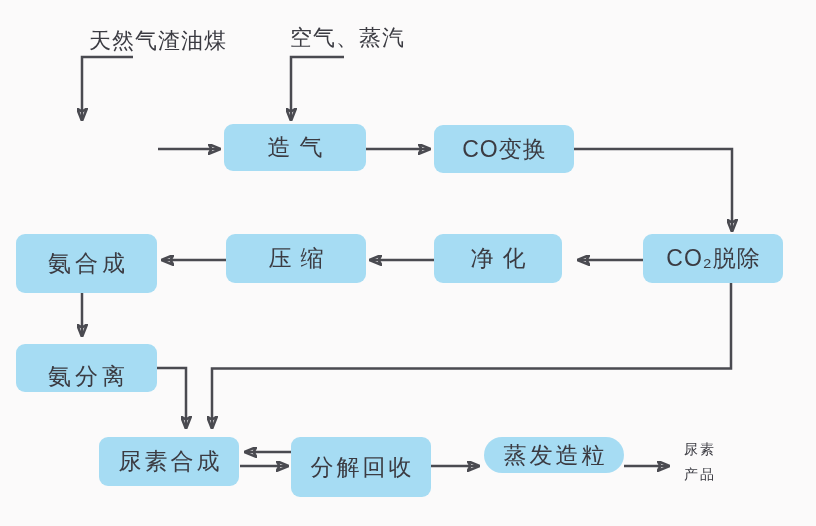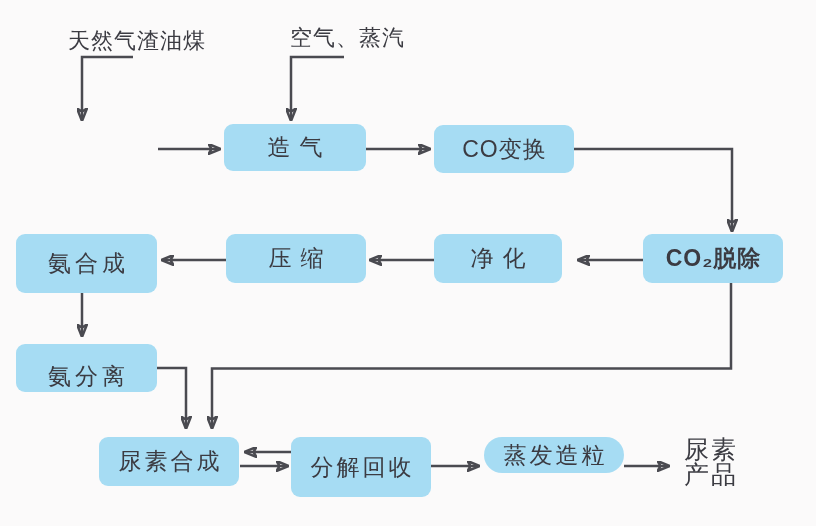--- a/index.html
+++ b/index.html
@@ -46,21 +46,21 @@
   .annotation{
     position:absolute;
     color:var(--text);
     font-size:22px;
     letter-spacing:1px;
     white-space:nowrap;
   }
   .output-label{
     position:absolute;
     color:var(--text);
-    font-size:25px;
+    font-size:14px;
     letter-spacing:2px;
     line-height:25px;
     text-align:left;
   }
 </style>
 </head>
 <body>
 
 <div class="stage">
 
@@ -80,21 +80,21 @@
     <path d="M226,260 L163,260" marker-end="url(#ah)"></path>
     <path d="M82,283 L82,335" marker-end="url(#ah)"></path>
     <path d="M157,368 L186,368 L186,427" marker-end="url(#ah)"></path>
     <path d="M731,283 L731,368.5 L212,368.5 L212,427" marker-end="url(#ah)"></path>
     <path d="M291,452 L246,452" marker-end="url(#ah)"></path>
     <path d="M240,466 L287,466" marker-end="url(#ah)"></path>
     <path d="M431,466 L478,466" marker-end="url(#ah)"></path>
     <path d="M624,466 L668,466" marker-end="url(#ah)"></path>
   </svg>
 
-  <div class="annotation" style="left:68px;top:26px;">天然气渣油煤</div>
+  <div class="annotation" style="left:89px;top:26px;">天然气渣油煤</div>
   <div class="annotation" style="left:290px;top:23px;">空气、蒸汽</div>
 
 
   <div class="node ls8" style="left:224px;top:124px;width:142px;height:47px;align-items:center;">
     <span>造气</span>
   </div>
 
   <div class="node ls1" style="left:434px;top:125px;width:140px;height:48px;text-align:right;">
     <span>CO变换</span>
   </div>
@@ -104,21 +104,21 @@
   </div>
 
   <div class="node ls8" style="left:226px;top:234px;width:140px;height:49px;">
     <span>压缩</span>
   </div>
 
   <div class="node ls8" style="left:434px;top:234px;width:128px;height:49px;">
     <span>净化</span>
   </div>
 
-  <div class="node ls1" style="left:643px;top:234px;width:140px;height:49px;font-weight:bold;">
+  <div class="node ls1" style="left:643px;top:234px;width:140px;height:49px;">
     <span>CO₂脱除</span>
   </div>
 
   <div class="node ls4" style="left:16px;top:344px;width:141px;height:48px;align-items:flex-end;">
     <span>氨分离</span>
   </div>
 
   <div class="node ls3" style="left:99px;top:437px;width:140px;height:49px;">
     <span>尿素合成</span>
   </div>

